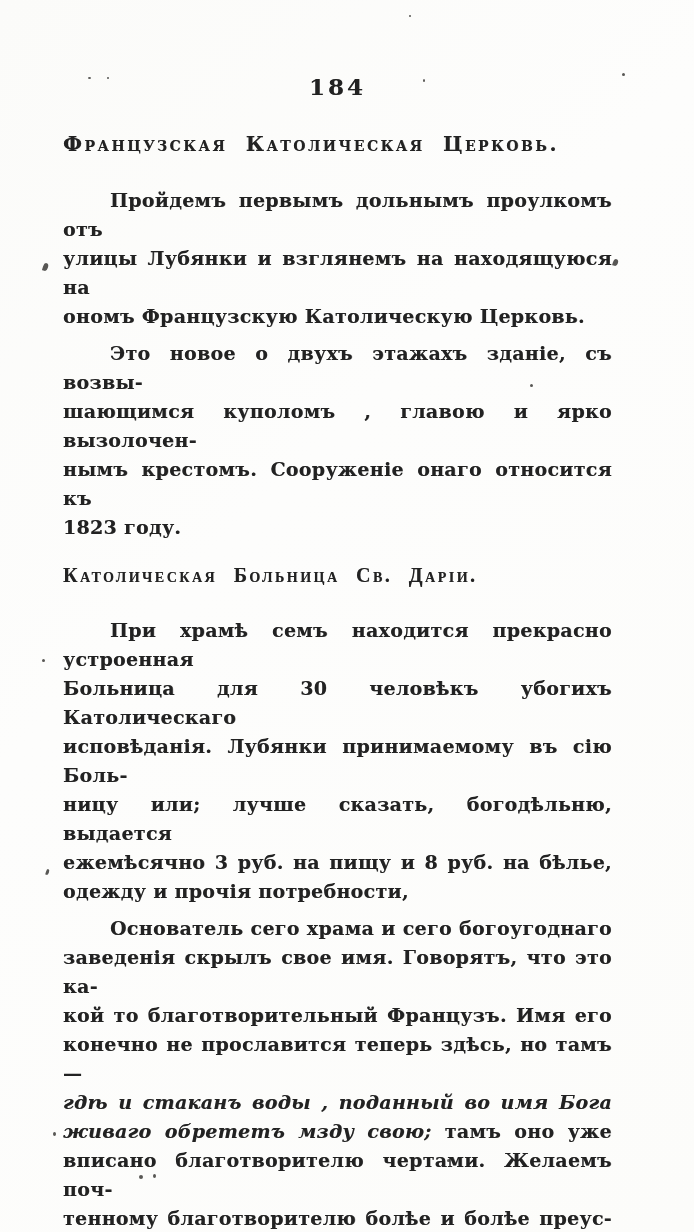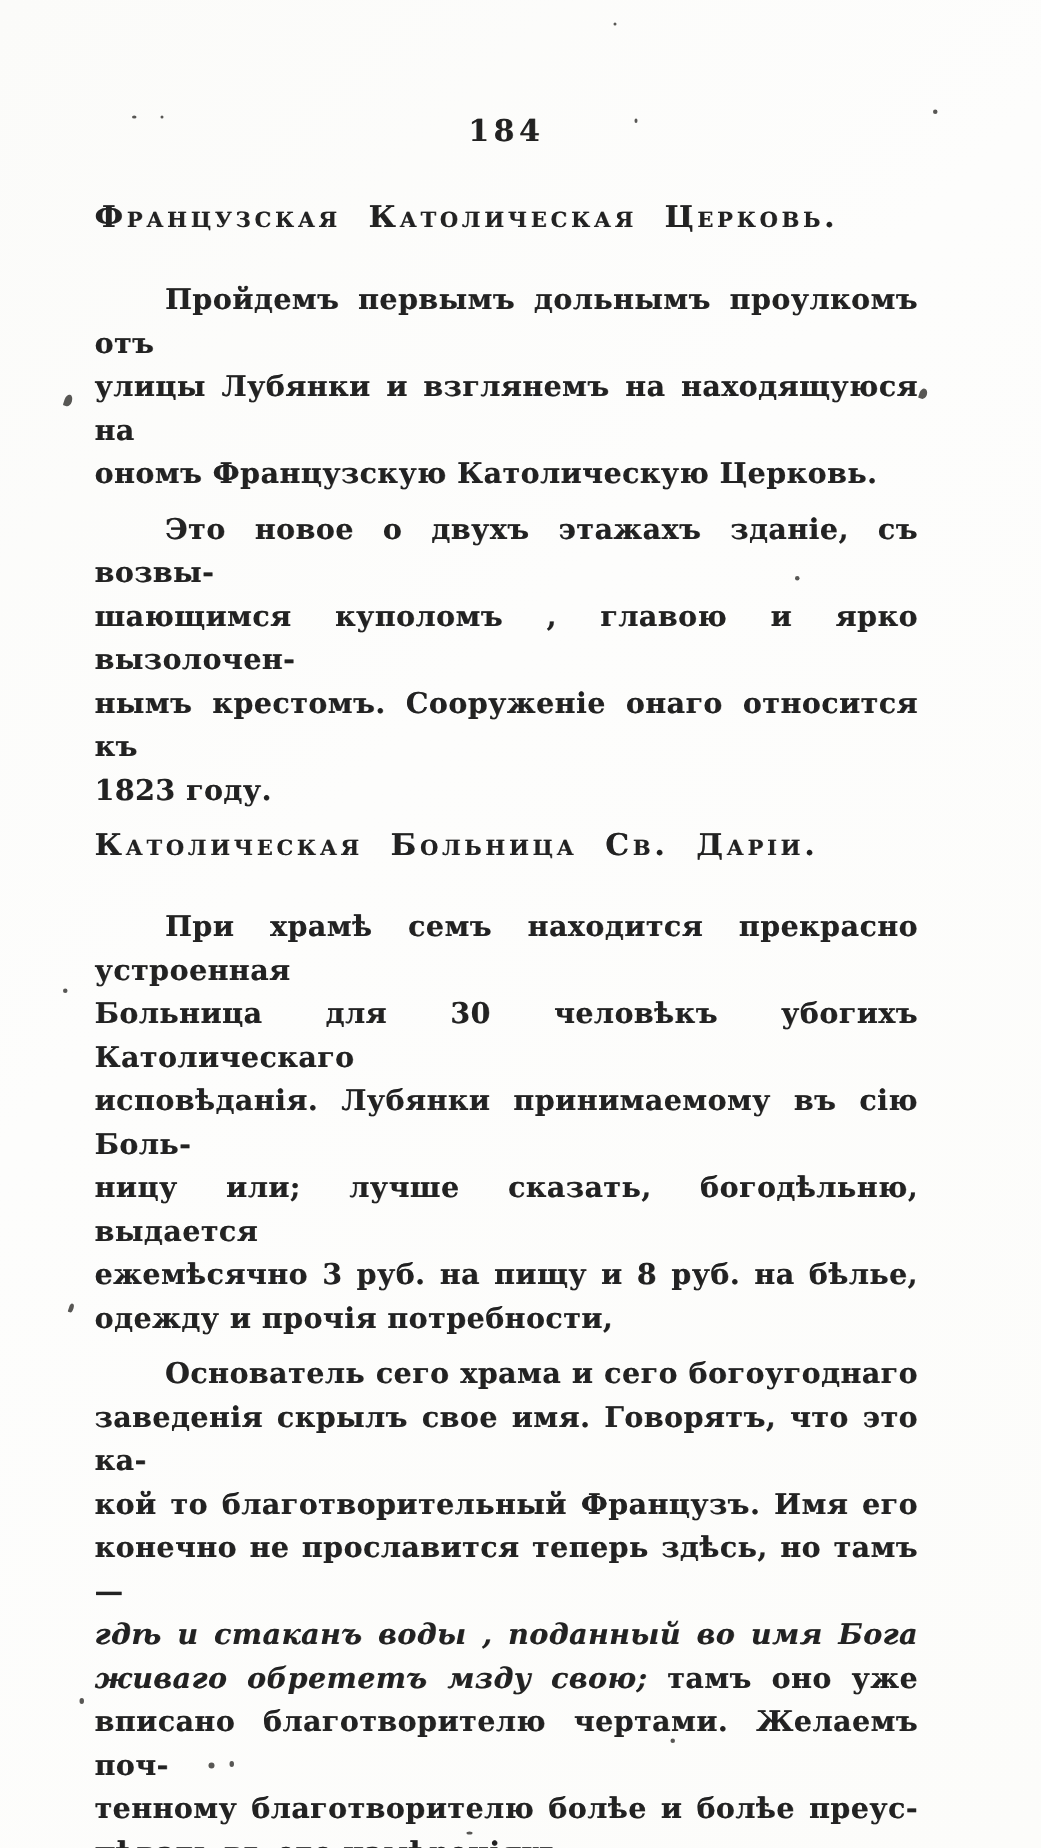--- a/index.html
+++ b/index.html
@@ -10,35 +10,35 @@
     overflow: hidden;
     font-family: "DejaVu Serif", "Liberation Serif", serif;
     color: #222222;
   }
   .page {
     position: absolute;
     top: 76px; left: 63px; width: 549px;
   }
   .pageno {
     text-align: center;
-    font-size: 20px; line-height: 22px;
+    font-size: 23px; line-height: 22px;
     font-weight: bold;
     letter-spacing: 3px;
     text-shadow: 0.3px 0.3px 0.3px rgba(0,0,0,0.45);
   }
   .heading {
     font-variant: small-caps;
     font-weight: bold;
     font-size: 20px; line-height: 26px;
     letter-spacing: 2.5px;
     word-spacing: 9px;
     text-shadow: 0.3px 0.3px 0.3px rgba(0,0,0,0.45);
   }
   .h1 { margin: 33px 0 29px 0; }
-  .h2 { margin: 8px 0 28px 0; }
+  .h2 { margin: 20px 0 28px 0; font-family: Liberation Serif, serif; }
   .para { margin: 0 0 8px 0; }
   .line {
     font-size: 19px;
     line-height: 29px;
     font-weight: bold;
     letter-spacing: 0.3px;
     text-align: justify;
     text-align-last: justify;
     white-space: normal;
     text-shadow: 0.3px 0.3px 0.3px rgba(0,0,0,0.4);

